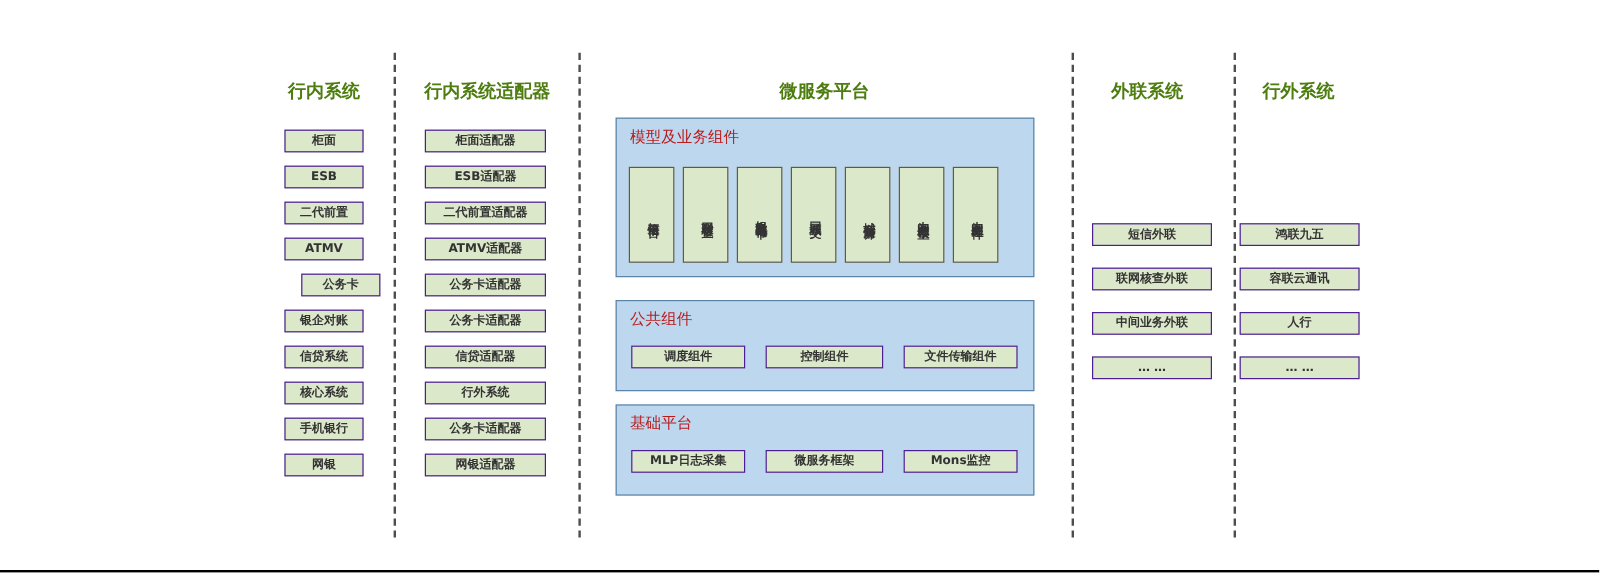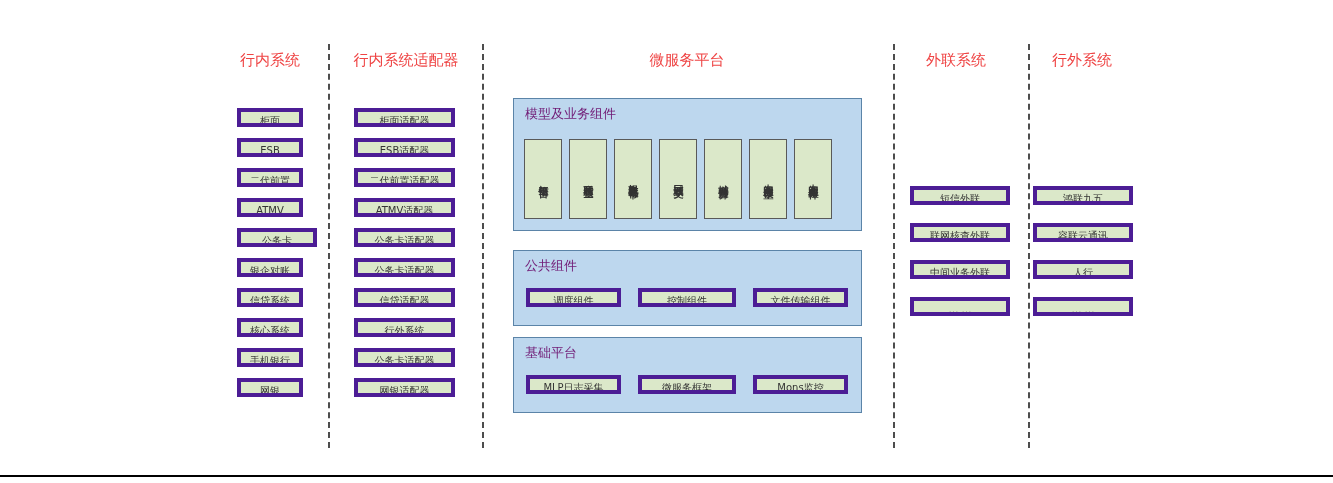--- a/index.html
+++ b/index.html
@@ -1,41 +1,41 @@
 <!DOCTYPE html>
 <html><head>
 <meta charset="utf-8">
 <style>
   html,body { margin:0; padding:0; background:#ffffff; }
   .canvas {
     position:relative; width:1333px; height:483px; background:#ffffff;
     font-family:"DejaVu Sans","Liberation Sans",sans-serif; overflow:hidden;
   }
   .col-header {
-    position:absolute; top:51px; height:18px;
-    font-size:15px; font-weight:normal; color:#ef4444;
+    position:absolute; top:67px; height:18px;
+    font-size:15px; font-weight:bold; color:#4d7c0f;
     text-align:center; line-height:18px; white-space:nowrap;
   }
   .vsep {
     position:absolute; top:44px; height:404px; width:0;
     border-left:2px dashed #4d4d4d;
   }
   .gbox {
     position:absolute; height:19px; box-sizing:border-box;
-    background:#dbe8c9; border:4px solid #4c1d95;
-    font-size:10px; font-weight:normal; color:#333333;
+    background:#dbe8c9; border:1px solid #4c1d95;
+    font-size:10px; font-weight:bold; color:#333333;
     text-align:center; line-height:17px; white-space:nowrap; overflow:hidden;
   }
   .panel {
     position:absolute; left:513px; width:349px; box-sizing:border-box;
     background:#bdd7ee; border:1px solid #5b84a8;
   }
   .panel-label {
     position:absolute; left:11px; top:6px;
-    font-size:13px; color:#701a75; white-space:nowrap;
+    font-size:13px; color:#b91c1c; white-space:nowrap;
   }
   .vbox {
     position:absolute; width:38px; height:80px; box-sizing:border-box;
     background:#dbe8c9; border:1px solid #595959;
     display:flex; align-items:center; justify-content:center;
     writing-mode:vertical-lr; text-orientation:upright;
     font-size:10px; font-weight:bold; color:#333333; letter-spacing:1px;
   }
   .bottom-rule {
     position:absolute; left:0; top:475px; width:1333px; height:2px;
@@ -55,21 +55,21 @@
 
   <div class="vsep" style="left:328px"></div>
   <div class="vsep" style="left:482px"></div>
   <div class="vsep" style="left:893px"></div>
   <div class="vsep" style="left:1028px"></div>
 
   <div class="gbox" style="left:237px;top:108px;width:66px">柜面</div>
   <div class="gbox" style="left:237px;top:138px;width:66px">ESB</div>
   <div class="gbox" style="left:237px;top:168px;width:66px">二代前置</div>
   <div class="gbox" style="left:237px;top:198px;width:66px">ATMV</div>
-  <div class="gbox" style="left:237px;top:228px;width:80px">公务卡</div>
+  <div class="gbox" style="left:251px;top:228px;width:66px">公务卡</div>
   <div class="gbox" style="left:237px;top:258px;width:66px">银企对账</div>
   <div class="gbox" style="left:237px;top:288px;width:66px">信贷系统</div>
   <div class="gbox" style="left:237px;top:318px;width:66px">核心系统</div>
   <div class="gbox" style="left:237px;top:348px;width:66px">手机银行</div>
   <div class="gbox" style="left:237px;top:378px;width:66px">网银</div>
 
   <div class="gbox" style="left:354px;top:108px;width:101px">柜面适配器</div>
   <div class="gbox" style="left:354px;top:138px;width:101px">ESB适配器</div>
   <div class="gbox" style="left:354px;top:168px;width:101px">二代前置适配器</div>
   <div class="gbox" style="left:354px;top:198px;width:101px">ATMV适配器</div>

